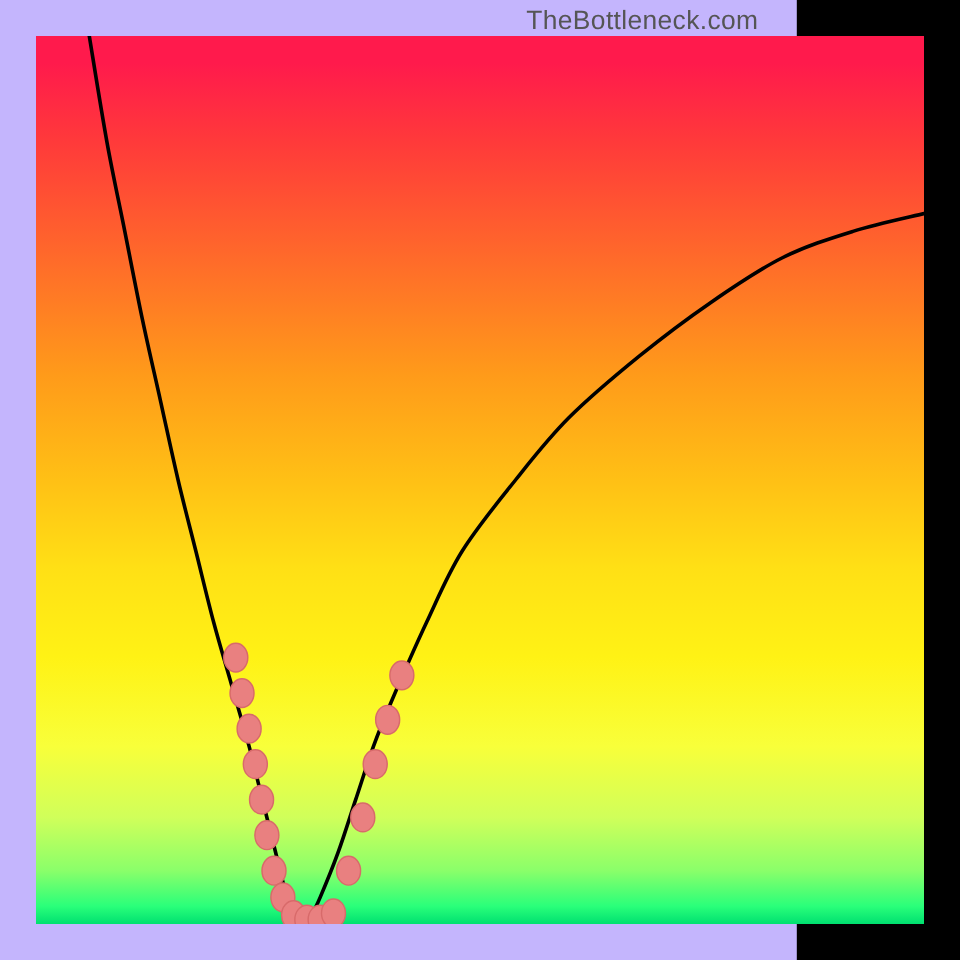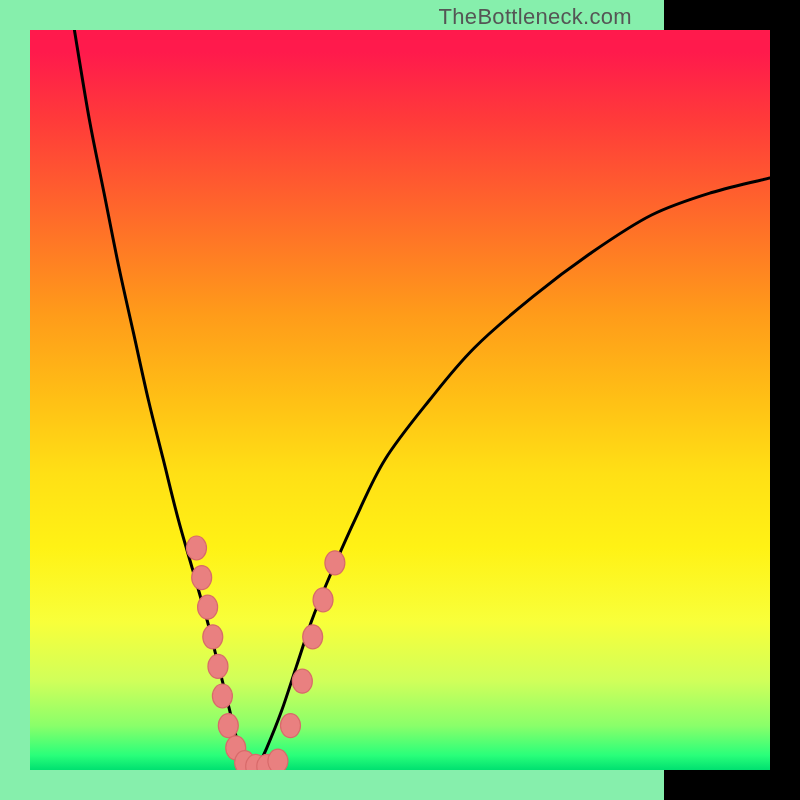--- a/index.html
+++ b/index.html
@@ -10,21 +10,21 @@
     overflow: hidden;
     background: #000;
     font-family: Arial, Helvetica, sans-serif;
   }
   .frame {
     position: absolute;
     left: 0;
     top: 0;
     width: 664px;
     height: 800px;
-    background: #86efac;
+    background: #c4b5fd;
   }
   .plot {
     position: absolute;
     left: 30px;
     top: 30px;
     width: 740px;
     height: 740px;
     overflow: hidden;
   }
   .gradient {

